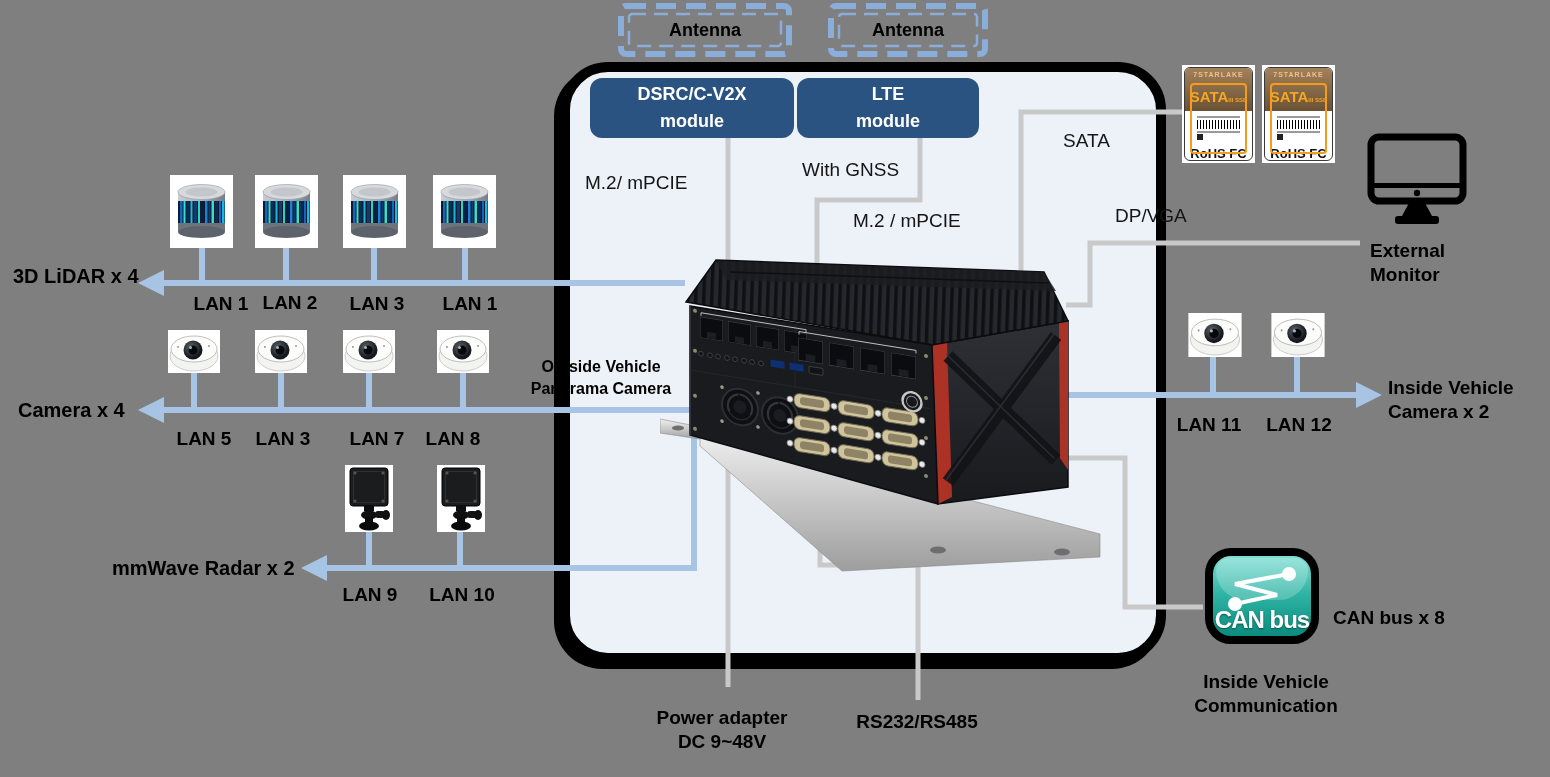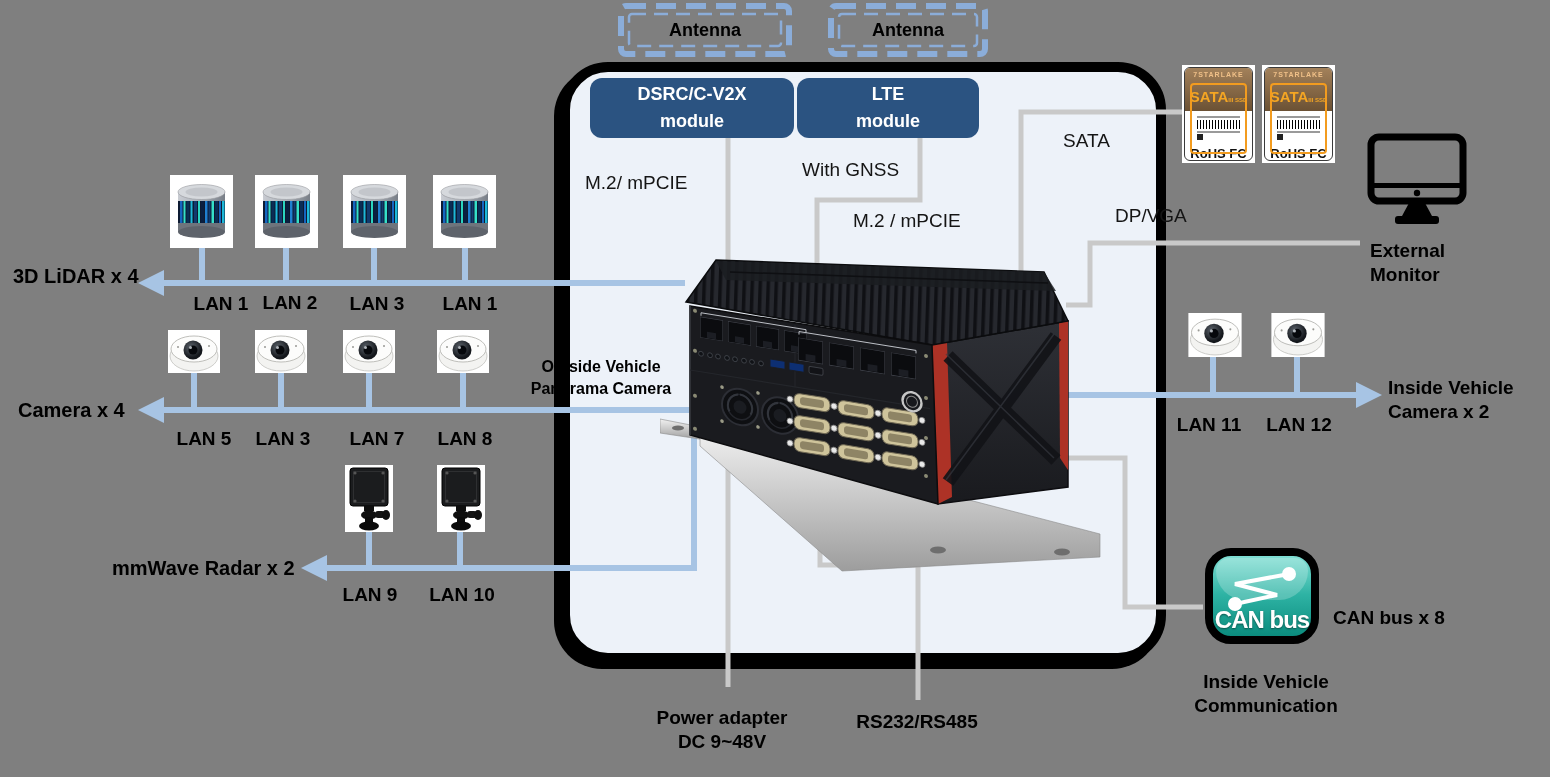--- a/index.html
+++ b/index.html
@@ -228,21 +228,21 @@
     </svg>
   <svg class="abs" style="left:343px;top:330px" width="52" height="43">
       <use href="#sym-cam"></use>
     </svg>
   <svg class="abs" style="left:437px;top:330px" width="52" height="43">
       <use href="#sym-cam"></use>
     </svg>
   <div class="lbl ctr" style="left:204px;top:427px;">LAN 5</div>
   <div class="lbl ctr" style="left:283px;top:427px;">LAN 3</div>
   <div class="lbl ctr" style="left:377px;top:427px;">LAN 7</div>
-  <div class="lbl ctr" style="left:465px;top:427px;">LAN 8</div>
+  <div class="lbl ctr" style="left:453px;top:427px;">LAN 8</div>
   <div class="lbl note ctr" style="left:601px;top:356px;">
     <span style="display:block">Outside Vehicle</span>
     <span style="display:block">Panorama Camera</span>
   </div>
 
   <div class="lbl big" style="left:112px;top:556px;">mmWave Radar x 2</div>
   <svg class="abs" style="left:345px;top:465px" width="48" height="67">
       <use href="#sym-radar"></use>
     </svg>
   <svg class="abs" style="left:437px;top:465px" width="48" height="67">

